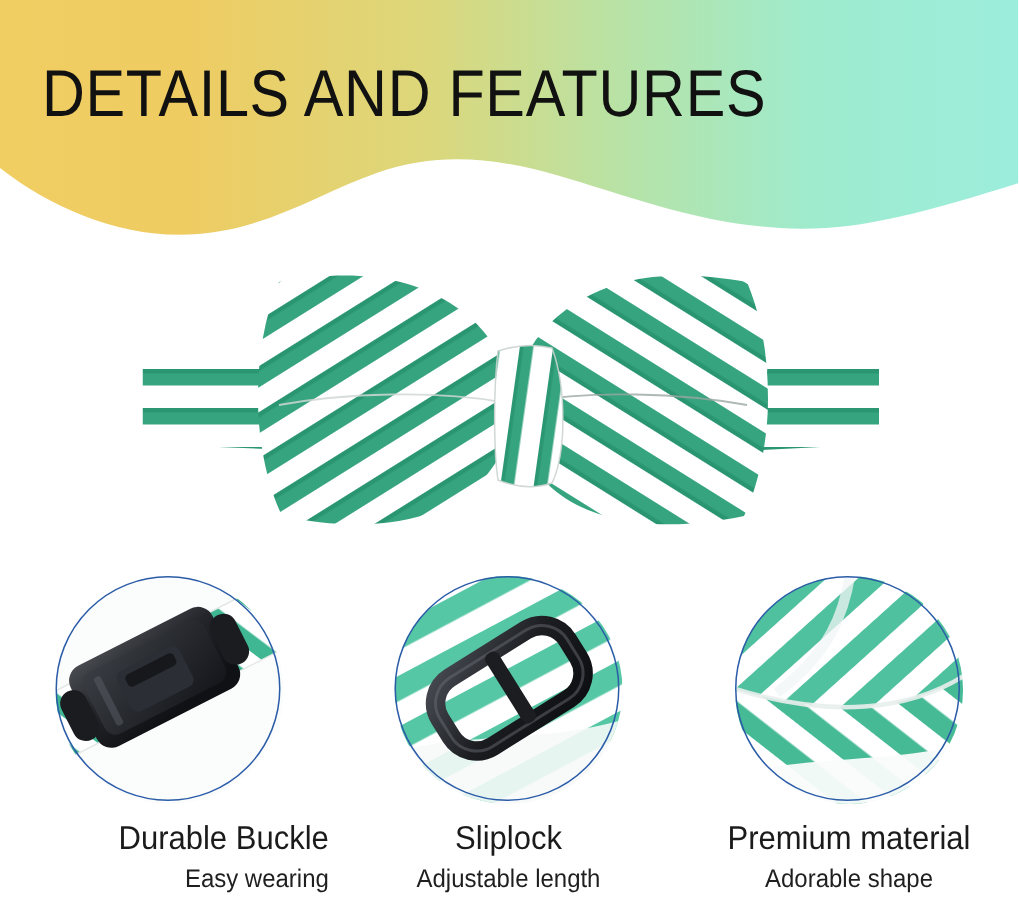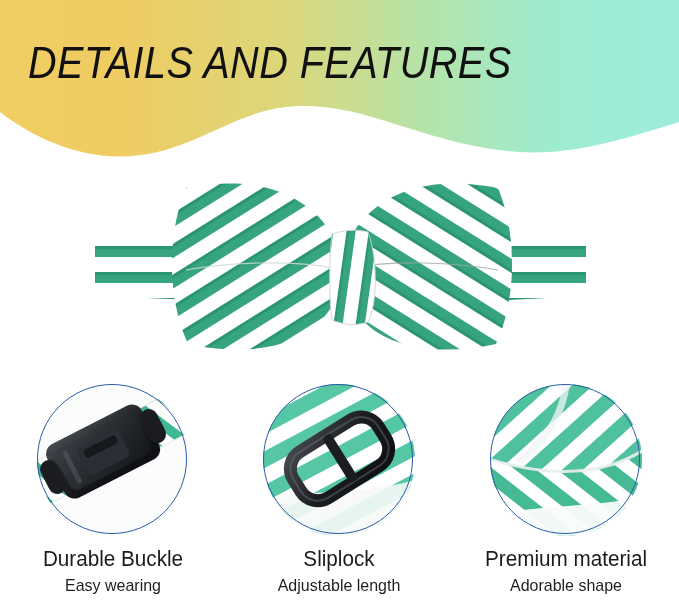--- a/index.html
+++ b/index.html
@@ -24,21 +24,20 @@
   }
 
   
   .banner {
     position: absolute;
     left: 0;
     top: 0;
     width: 679px;
     height: 170px;
     overflow: hidden;
-    font-style: italic;
   }
   .banner svg {
     display: block;
     width: 679px;
     height: 170px;
   }
   .banner-title {
     position: absolute;
     left: 28px;
     top: 38px;
@@ -73,21 +72,21 @@
     width: 679px;
     height: 232px;
   }
   .feature {
     position: absolute;
     top: 0;
     width: 226px;
     height: 232px;
     text-align: center;
   }
-  .feature.f0 { left: 0px; }
+  .feature.f0 { left: 0px; text-align: right; }
   .feature.f1 { left: 226px; }
   .feature.f2 { left: 453px; }
 
   .circle-wrap {
     position: relative;
     width: 152px;
     height: 152px;
     margin: 6px auto 0 auto;
   }
   .circle-clip {

